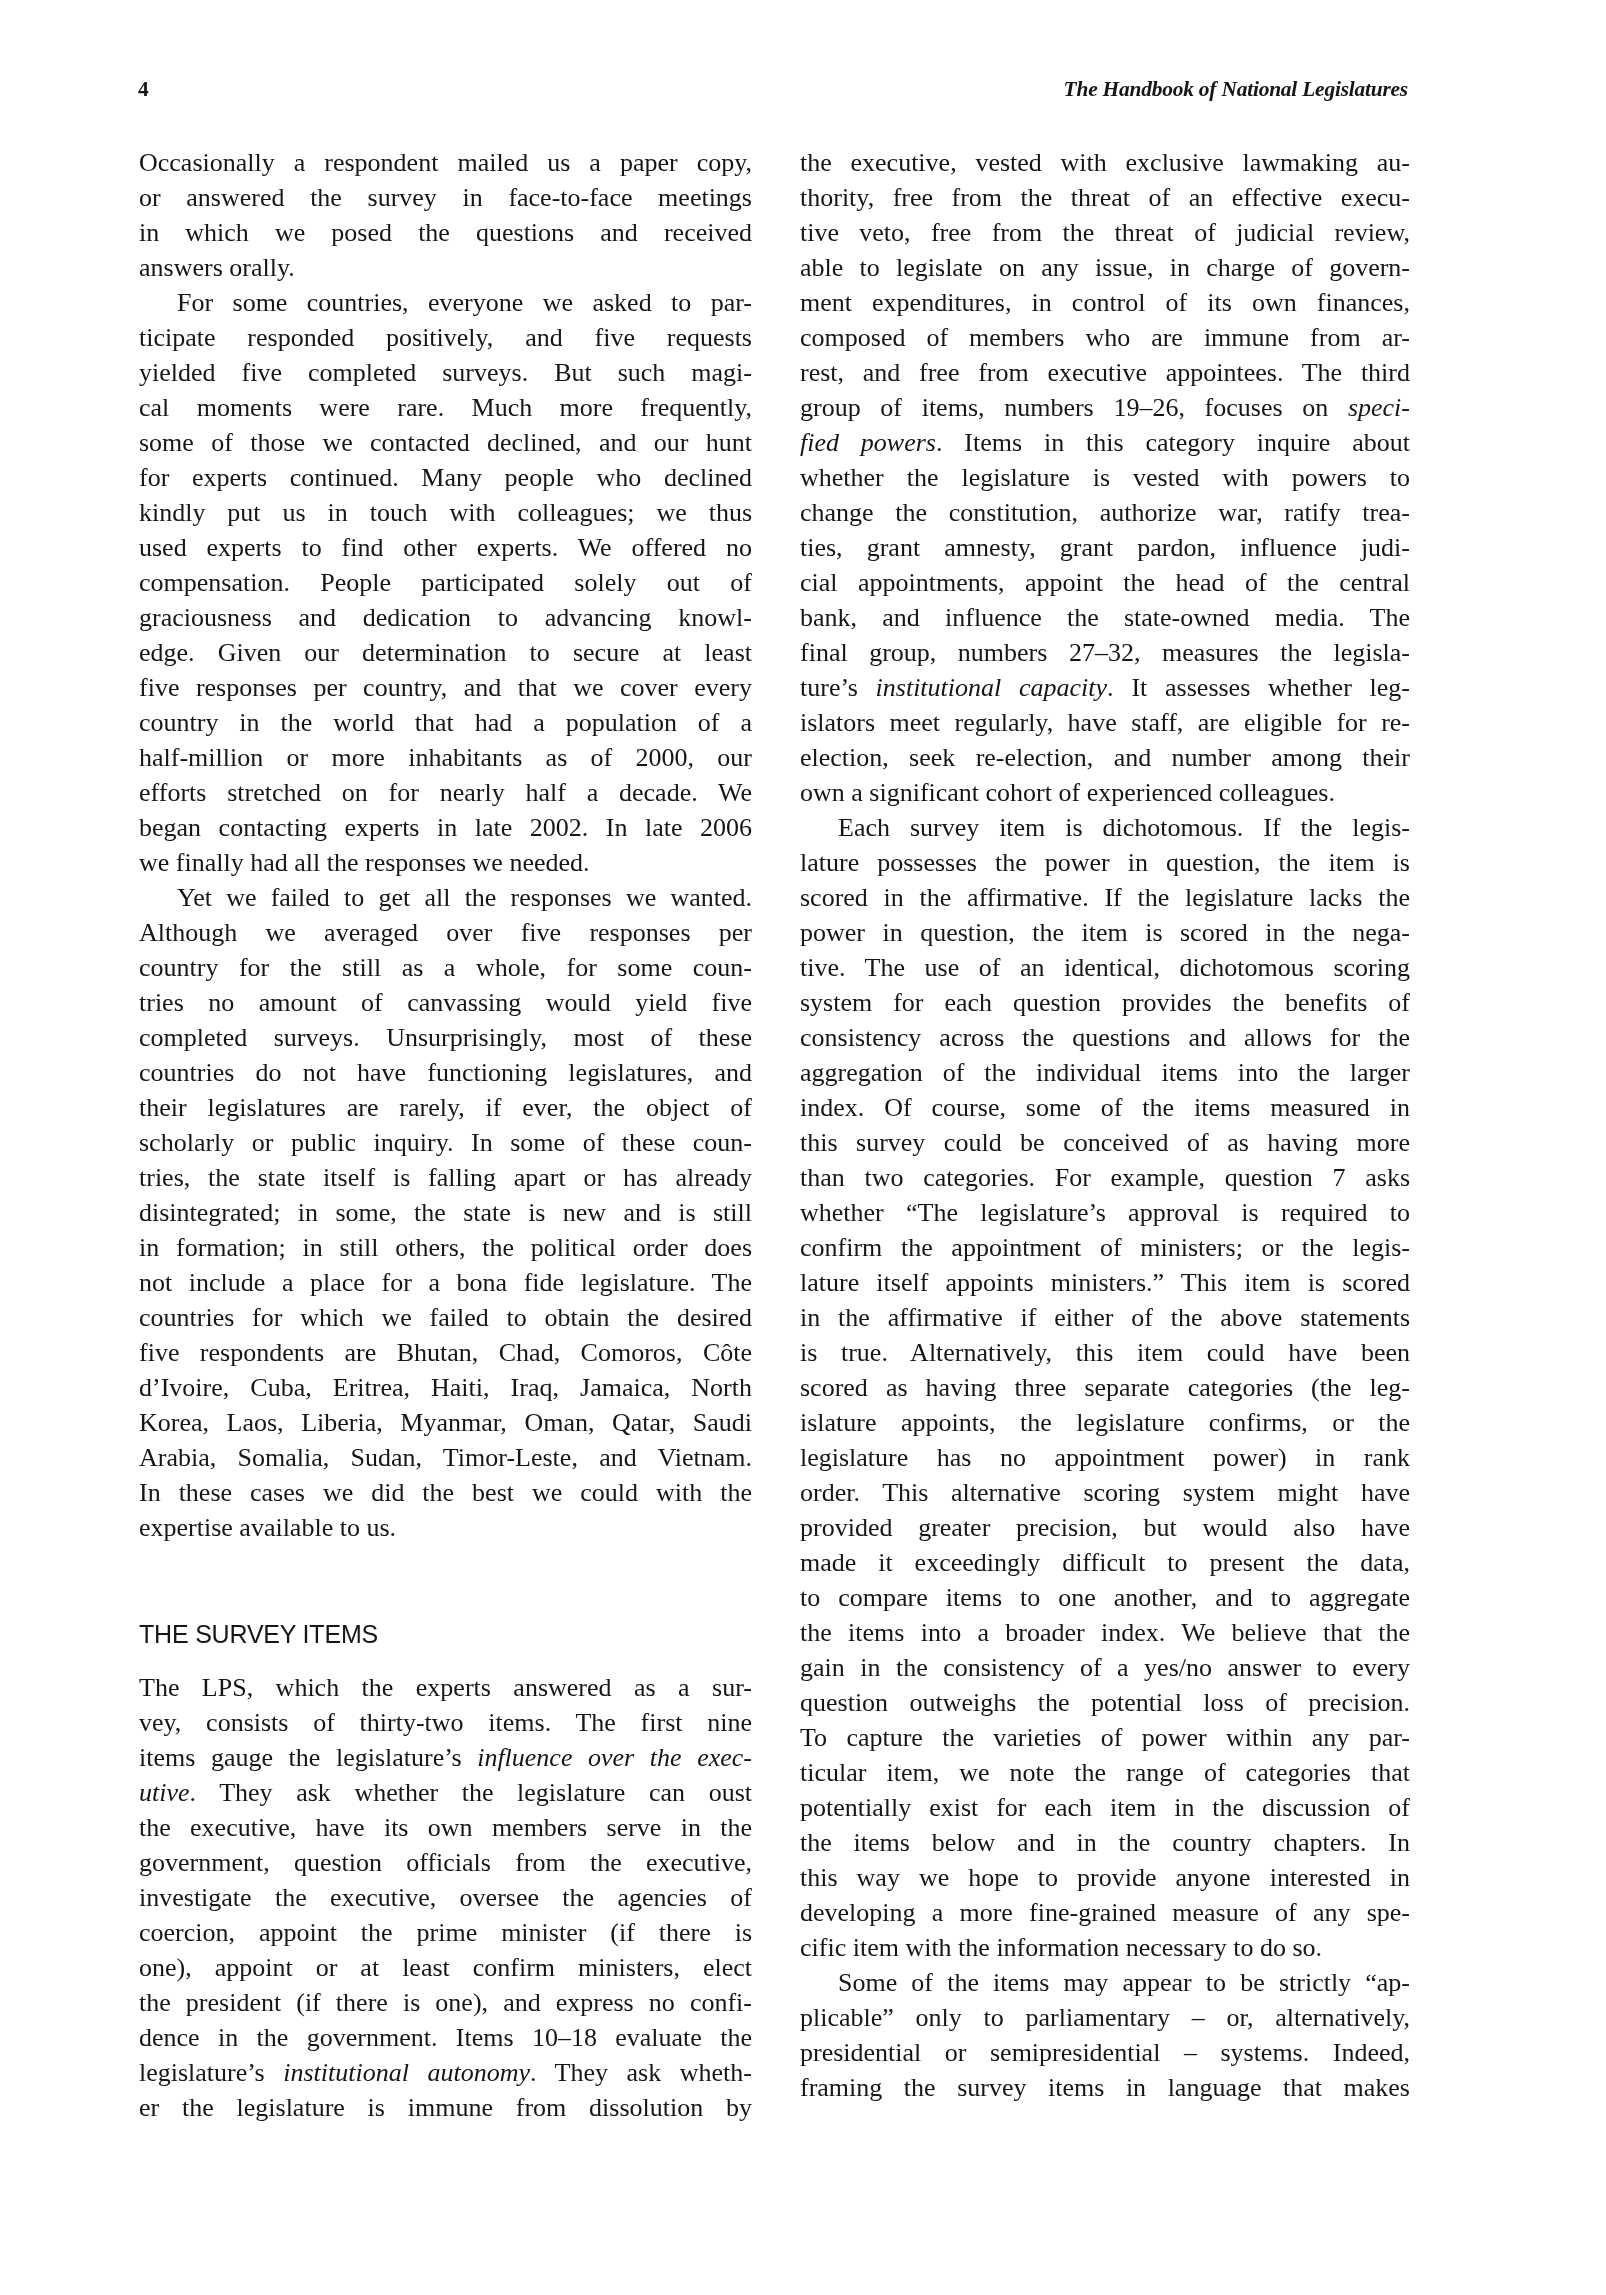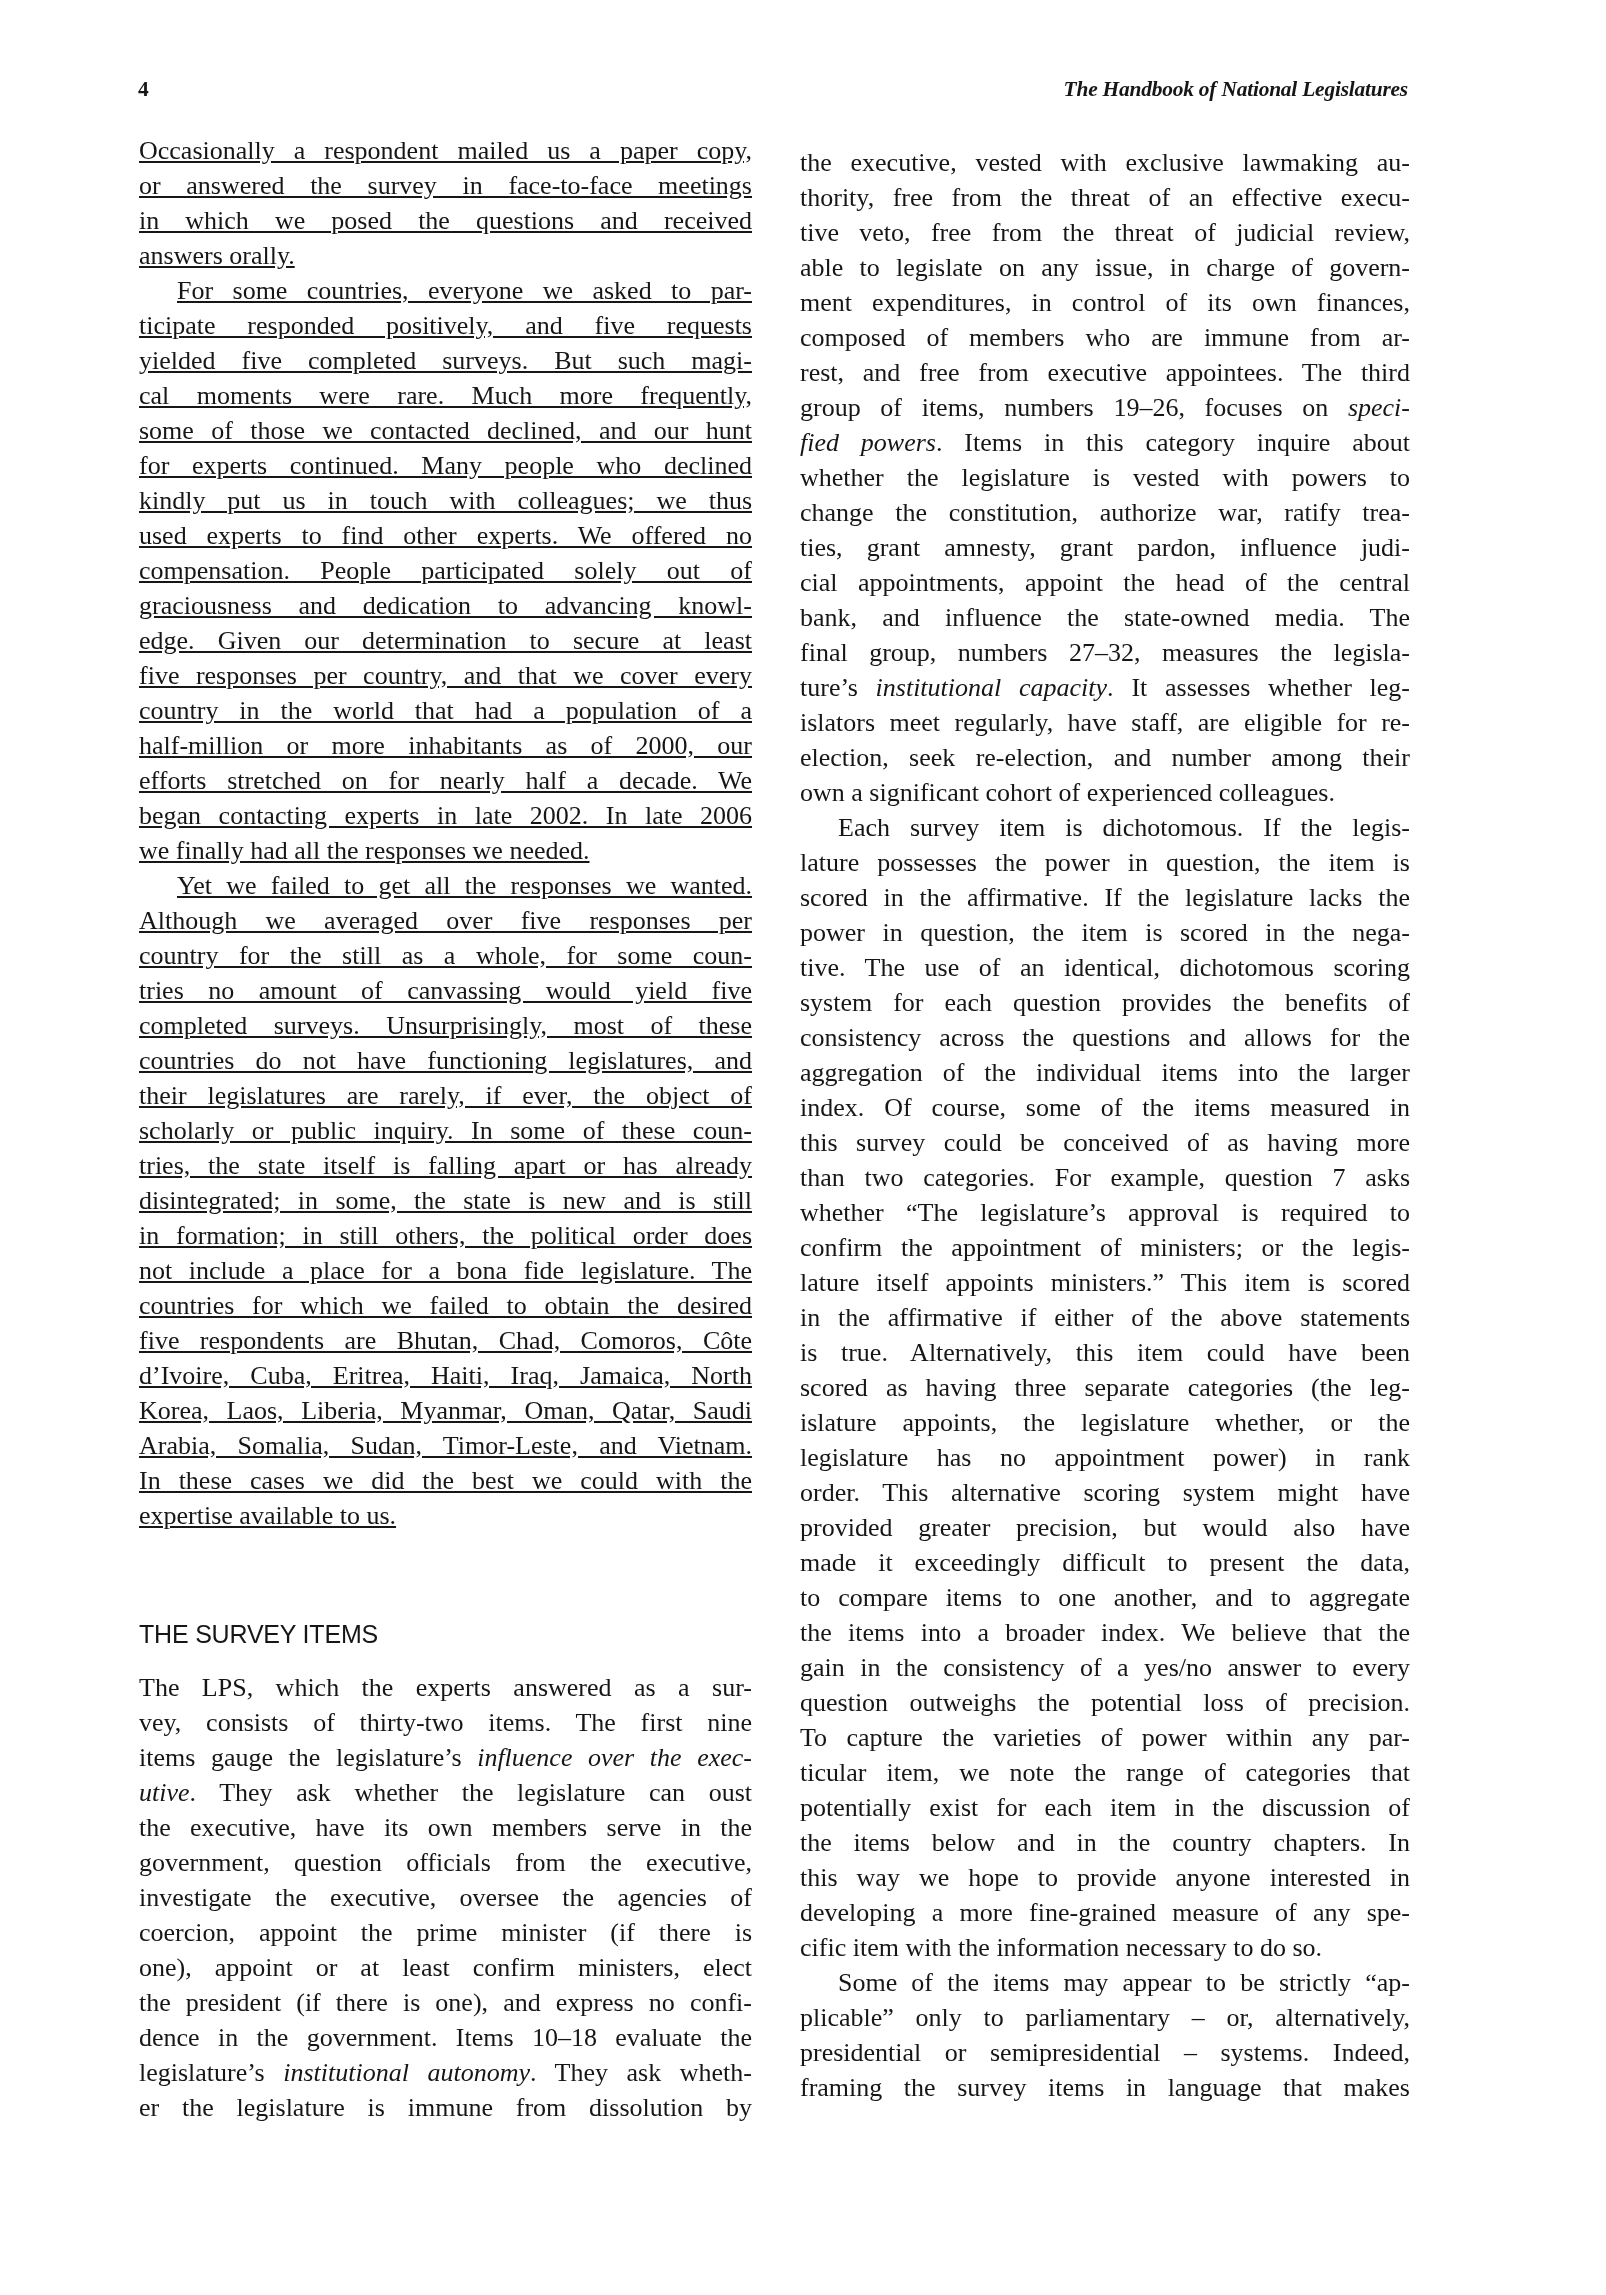--- a/index.html
+++ b/index.html
@@ -2,21 +2,21 @@
 <html style="font-size:12.2px"><head>
 <meta charset="utf-8">
 <style>
   html, body { margin: 0; padding: 0; background: #ffffff; }
   body { width: 1607px; height: 2295px; position: relative; overflow: hidden; color: #161616; }
   .page { position: absolute; left: 0; top: 0; width: 1607px; height: 2295px; background: #ffffff; }
   .running-head { position: absolute; top: 77px; height: 24.5px; font-family: "Liberation Serif", "DejaVu Serif", serif; font-weight: bold; font-size: 21.4px; line-height: 24.5px; white-space: nowrap; }
   .folio { left: 138px; }
   .book-title { right: 199px; text-align: right; letter-spacing: -0.2px; font-style: italic; }
   .col { position: absolute; font-family: "Liberation Serif", "DejaVu Serif", serif; font-size: 26px; }
-  .col-left-a { left: 139px; top: 133px; width: 613px; text-decoration: underline; }
+  .col-left-a { left: 139px; top: 145px; width: 613px; }
   .col-left-b { left: 139px; top: 1670px; width: 613px; }
   .col-right { left: 800px; top: 145px; width: 610px; }
   .line { display: block; height: 35px; line-height: 35px; white-space: nowrap; text-align: justify; text-align-last: justify; overflow: visible; }
   .col-left-a .line { height: 35px; line-height: 35px; }
   .line.last { text-align: center; text-align-last: left; }
   .line.indent { padding-left: 38px; box-sizing: border-box; }
   .line .it { font-style: italic; }
   .section-heading { position: absolute; left: 139px; top: 1622px; font-family: "Liberation Sans", "DejaVu Sans", sans-serif; font-weight: normal; font-size: 25px; line-height: 24.5px; letter-spacing: -0.2px; white-space: nowrap; }
 </style>
 </head>
@@ -117,21 +117,21 @@
       <div class="line">aggregation of the individual items into the larger</div>
       <div class="line">index. Of course, some of the items measured in</div>
       <div class="line">this survey could be conceived of as having more</div>
       <div class="line">than two categories. For example, question 7 asks</div>
       <div class="line">whether “The legislature’s approval is required to</div>
       <div class="line">confirm the appointment of ministers; or the legis-</div>
       <div class="line">lature itself appoints ministers.” This item is scored</div>
       <div class="line">in the affirmative if either of the above statements</div>
       <div class="line">is true. Alternatively, this item could have been</div>
       <div class="line">scored as having three separate categories (the leg-</div>
-      <div class="line">islature appoints, the legislature whether, or the</div>
+      <div class="line">islature appoints, the legislature confirms, or the</div>
       <div class="line">legislature has no appointment power) in rank</div>
       <div class="line">order. This alternative scoring system might have</div>
       <div class="line">provided greater precision, but would also have</div>
       <div class="line">made it exceedingly difficult to present the data,</div>
       <div class="line">to compare items to one another, and to aggregate</div>
       <div class="line">the items into a broader index. We believe that the</div>
       <div class="line">gain in the consistency of a yes/no answer to every</div>
       <div class="line">question outweighs the potential loss of precision.</div>
       <div class="line">To capture the varieties of power within any par-</div>
       <div class="line">ticular item, we note the range of categories that</div>

